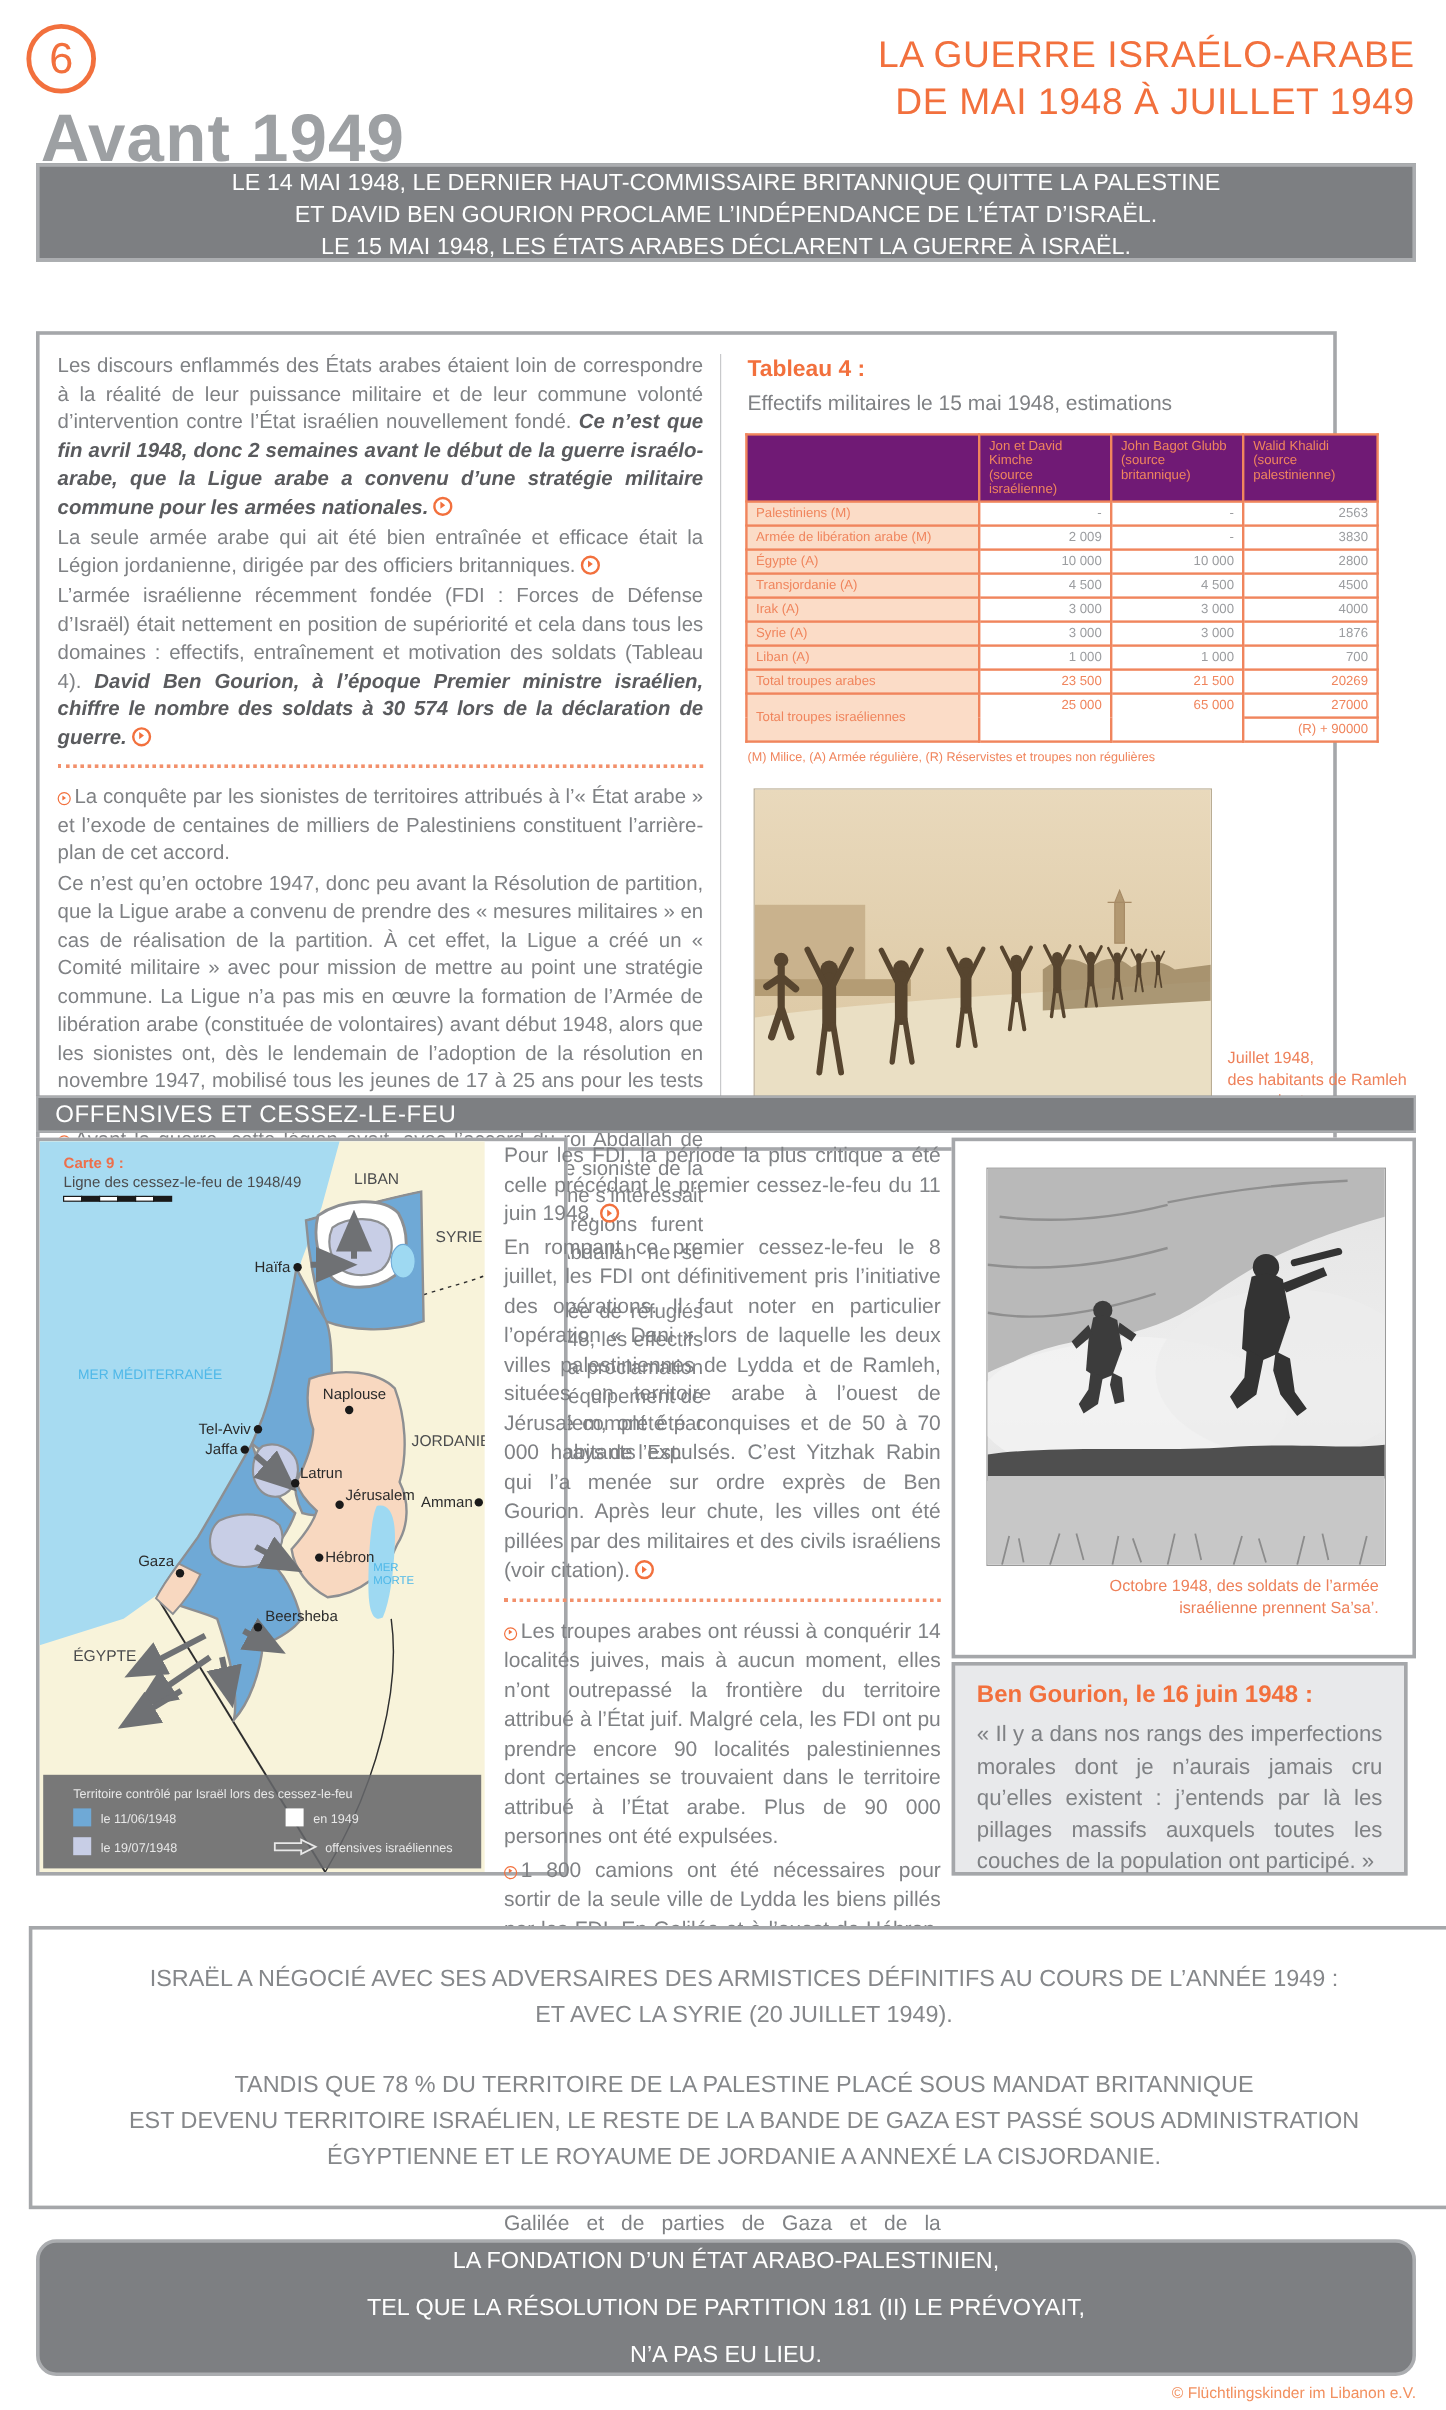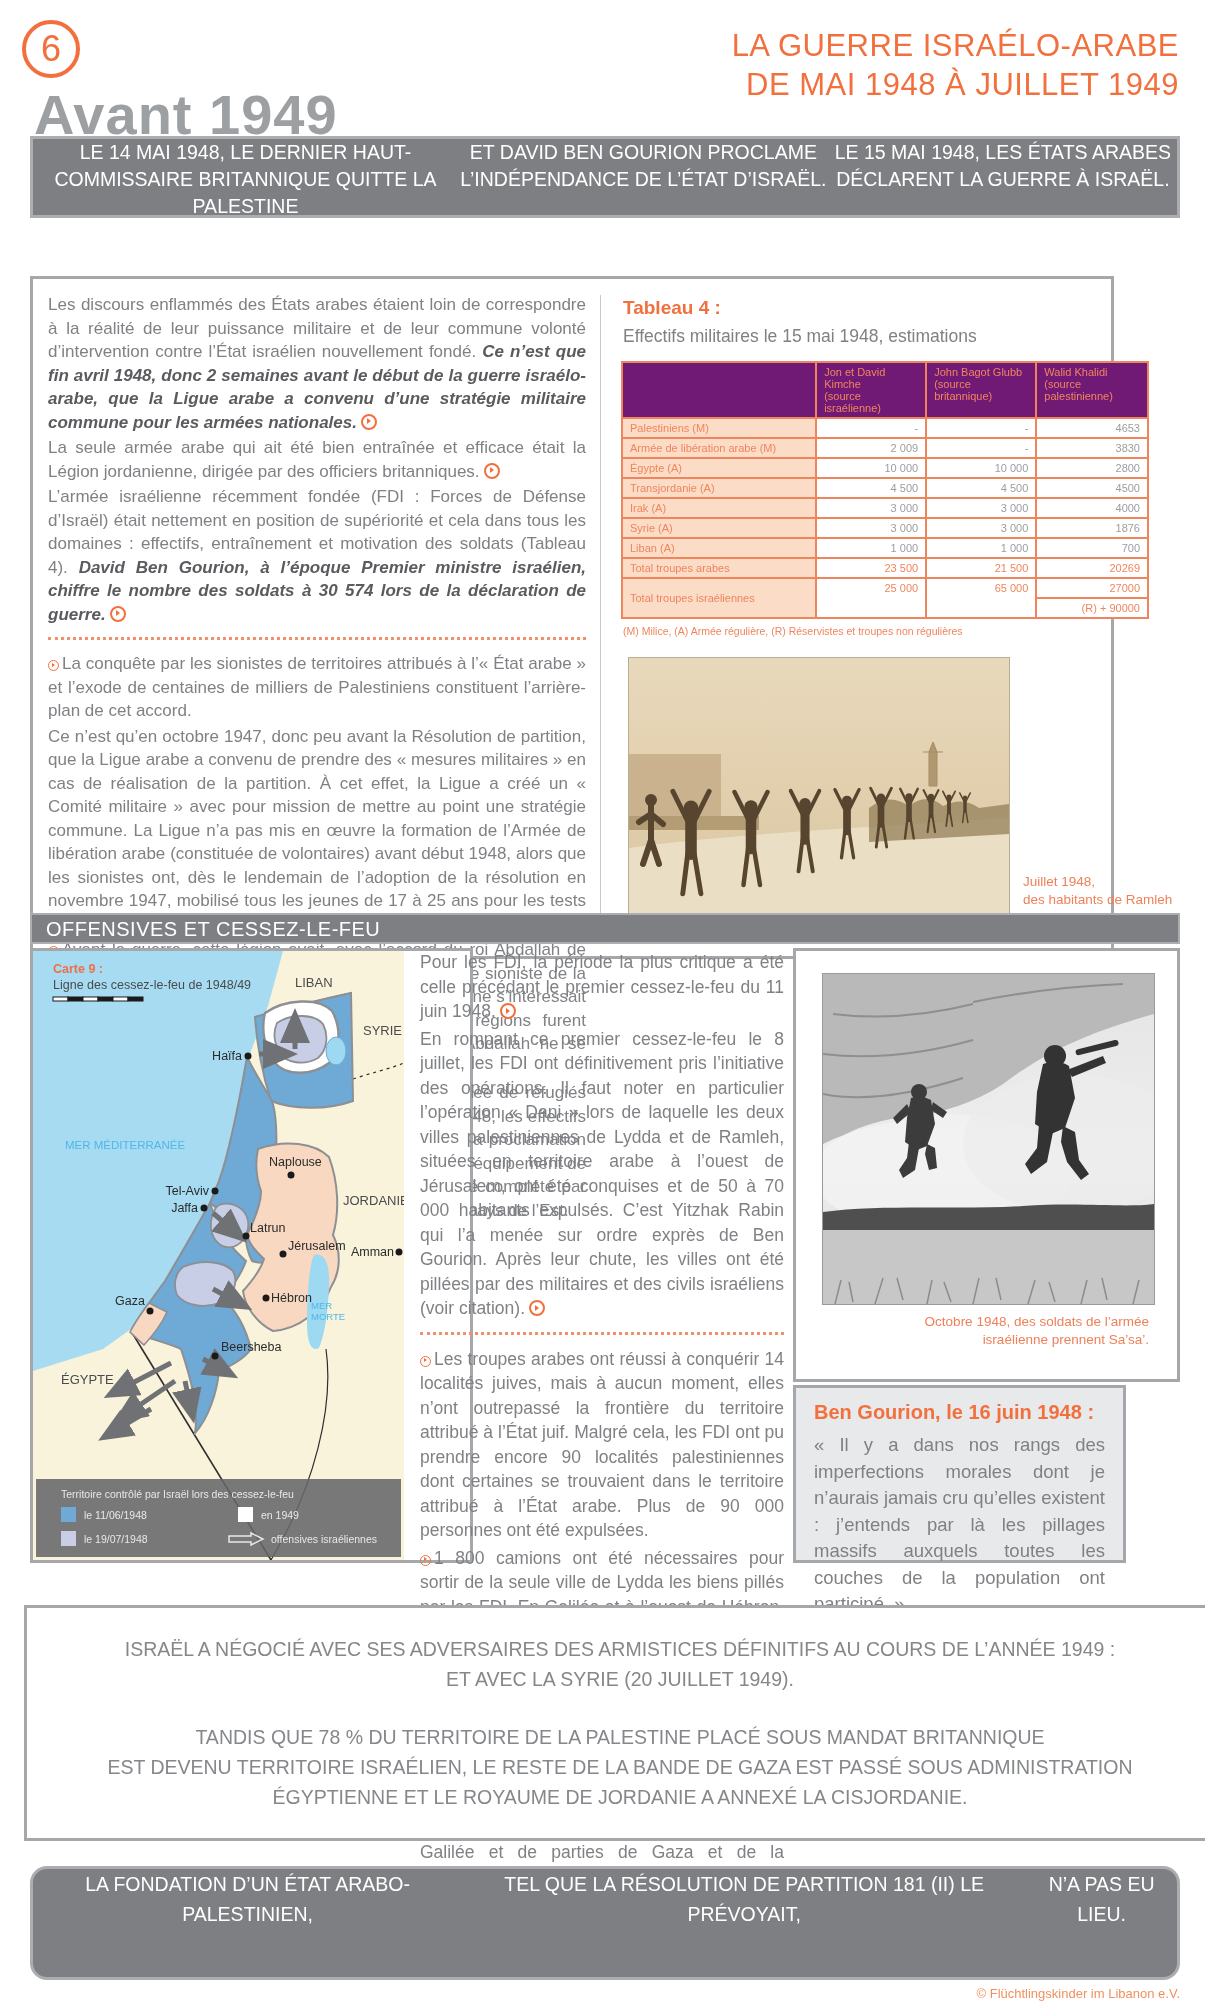--- a/index.html
+++ b/index.html
@@ -8,21 +8,21 @@
   
   .badge{position:absolute;left:22px;top:20px;width:50px;height:50px;border:4px solid #F2703D;
          border-radius:50%;color:#F2703D;font-size:36px;font-weight:400;display:flex;
          align-items:center;justify-content:center;}
   .main-title{position:absolute;right:26px;top:26px;text-align:right;color:#F2703D;
               font-size:31px;line-height:39px;letter-spacing:.5px;}
   .avant{position:absolute;left:34px;top:82px;font-size:56px;font-weight:bold;color:#9DA0A3;
          letter-spacing:1px;z-index:3;}
   
   .gbanner{background:#7D7F82;border:3px solid #ABADB0;box-sizing:border-box;color:#fff;
-           text-align:center;display:flex;flex-direction:row;justify-content:space-between;}
+           text-align:center;display:flex;flex-direction:column;justify-content:space-between;}
   .banner1{position:absolute;left:30px;top:136px;width:1150px;height:82px;font-size:19.5px;line-height:27px;}
   .banner2{position:absolute;left:30px;top:1866px;width:1150px;height:114px;font-size:19.5px;line-height:30px;border-radius:17px;}
   
   .wbox{border:3px solid #A5A7AA;box-sizing:border-box;background:#fff;}
   .main-box{position:absolute;left:30px;top:232px;width:1084px;height:683px;margin-top:44px;}
   .vline{position:absolute;left:567px;top:16px;bottom:14px;width:1px;background:#C8C9CB;}
   .colL{position:absolute;left:15px;top:14px;width:538px;}
   .colL p{margin:0 0 2px 0;font-size:17px;line-height:23.5px;color:#7F8184;text-align:justify;}
   .colL em, .colM em{font-style:italic;font-weight:bold;color:#5A5B5E;}
   .dotsep{border-top:3px dotted #F2906B;height:0;margin:11px 0 12px 0;}
@@ -49,21 +49,21 @@
   .section-bar{position:absolute;left:30px;top:913px;width:1150px;height:31px;background:#7D7F82;
                border:2px solid #ABADB0;box-sizing:border-box;color:#fff;font-size:20px;
                line-height:26px;padding-left:14px;letter-spacing:.5px;display:flex;align-items:center;}
   .map-box{position:absolute;left:30px;top:948px;width:443px;height:615px;}
   .colM{position:absolute;left:420px;top:950px;width:364px;}
   .colM p{margin:0 0 3px 0;font-size:17.5px;line-height:24.5px;color:#7F8184;text-align:justify;}
   .photo2-box{position:absolute;left:793px;top:948px;width:387px;height:434px;}
   .photo2{position:absolute;left:26px;top:22px;width:331px;height:330px;border:1px solid #9A9A9A;}
   .caption2{position:absolute;right:28px;top:362px;width:330px;text-align:right;color:#EE815A;
             font-size:13.5px;line-height:18px;}
-  .quote-box{position:absolute;left:793px;top:1385px;width:333px;height:178px;background:#E8E9EB;
+  .quote-box{position:absolute;left:793px;top:1385px;width:380px;height:178px;background:#E8E9EB;
              border:3px solid #A5A7AA;box-sizing:border-box;padding:13px 18px;}
   .quote-title{font-size:20px;font-weight:bold;color:#F2703D;margin:0;}
   .quote-text{font-size:18.5px;line-height:26.5px;color:#7F8184;margin:8px 0 0 0;text-align:justify;}
   
   .armistice{position:absolute;left:24px;top:1605px;width:1192px;height:236px;
              display:flex;flex-direction:column;justify-content:center;text-align:center;
              color:#85878A;font-size:19.5px;line-height:30px;}
   .armistice .par{margin:14px 0;}
   .footer{position:absolute;right:25px;top:1986px;color:#F2905F;font-size:13px;}
 </style>
@@ -110,21 +110,21 @@
             <tr>
           <th></th>
           <th><span>Jon et David Kimche</span><span style="display:block">(source israélienne)</span></th>
           <th><span>John Bagot Glubb</span><span style="display:block">(source britannique)</span></th>
           <th><span>Walid Khalidi</span><span style="display:block">(source palestinienne)</span></th>
         </tr>
         <tr>
           <td class="lbl">Palestiniens (M)</td>
           <td class="val">-</td>
           <td class="val">-</td>
-          <td class="val">4653</td>
+          <td class="val">2563</td>
         </tr>
         <tr>
           <td class="lbl">Armée de libération arabe (M)</td>
           <td class="val">2 009</td>
           <td class="val">-</td>
           <td class="val">3830</td>
         </tr>
         <tr>
           <td class="lbl">Égypte (A)</td>
           <td class="val">10 000</td>

